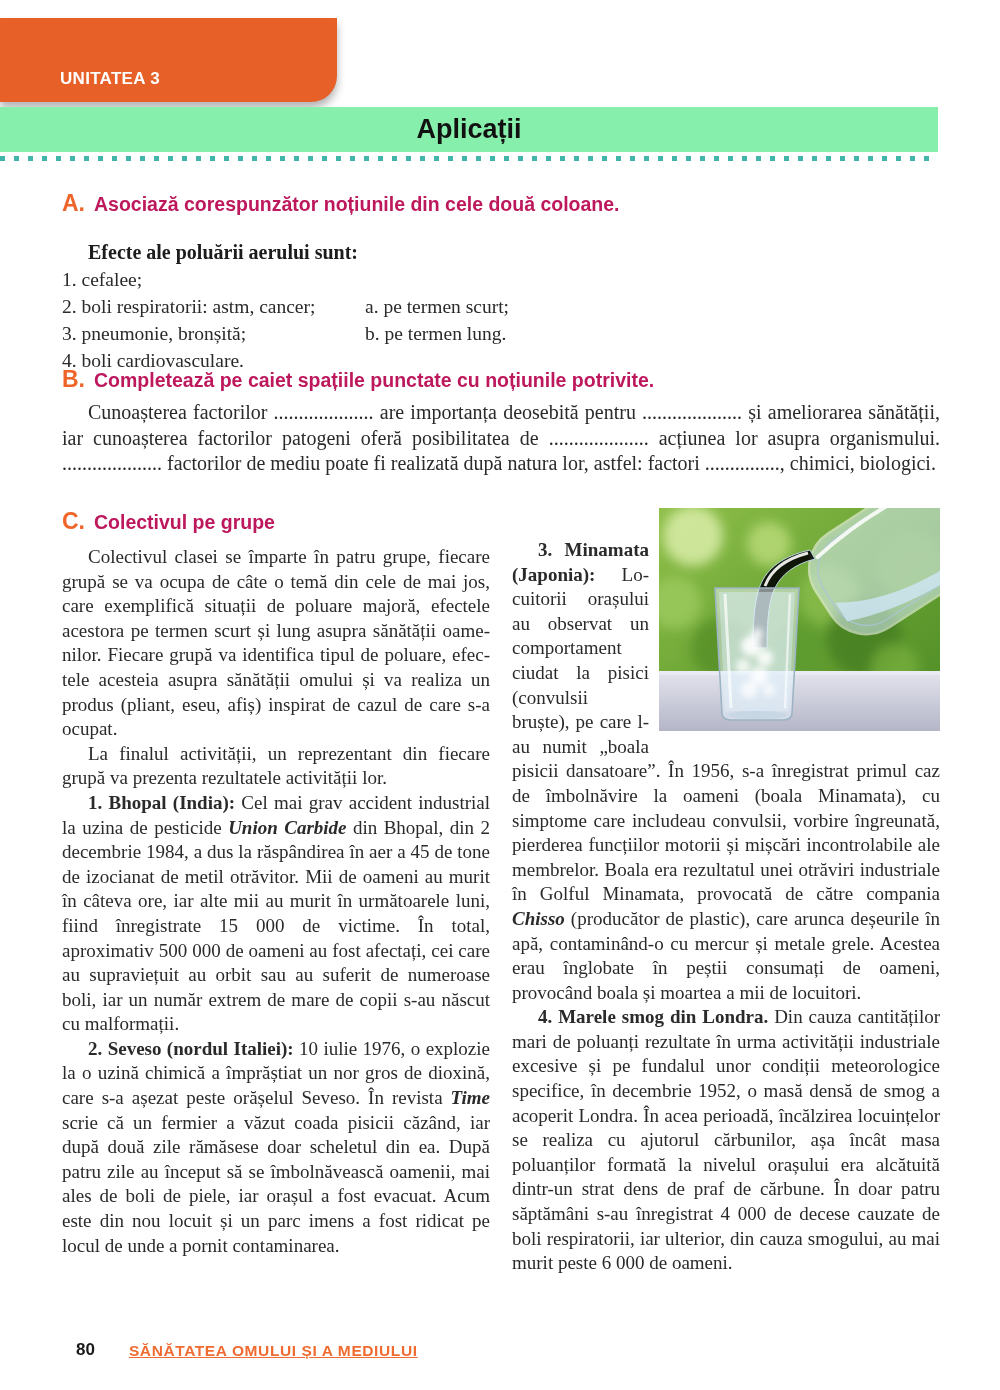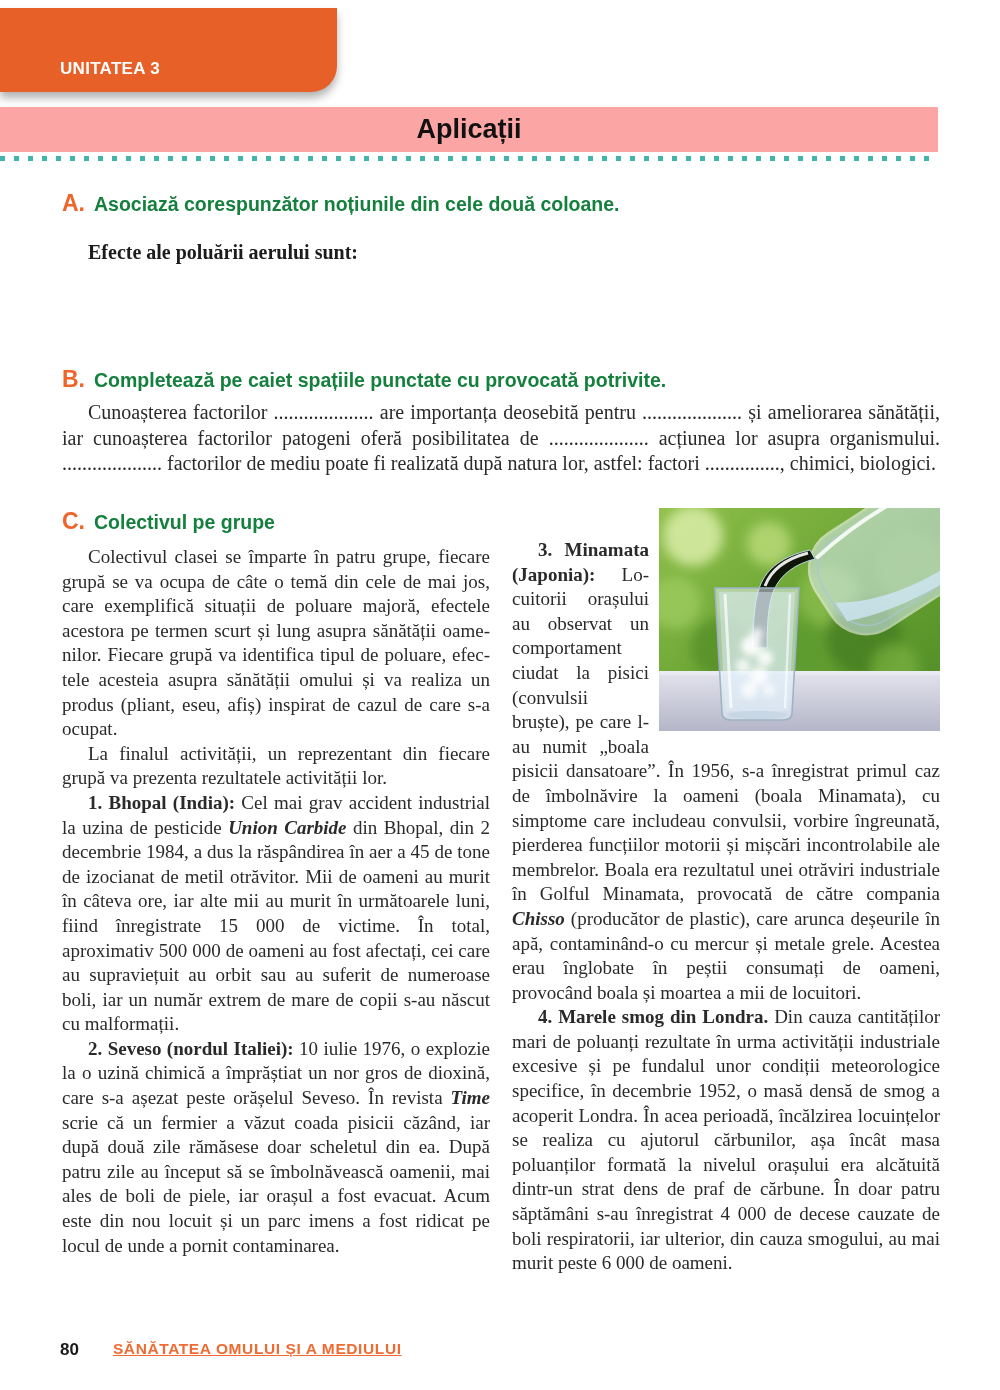--- a/index.html
+++ b/index.html
@@ -6,56 +6,56 @@
   html,body { width:1000px; height:1390px; }
   body {
     position:relative;
     background:#ffffff;
     font-family:"Liberation Serif","DejaVu Serif",serif;
     color:#2a2a2a;
     overflow:hidden;
   }
   
   .unit-tab {
-    position:absolute; top:8px; left:0;
+    position:absolute; top:18px; left:0;
     width:337px; height:84px;
     background:#E76027;
     border-radius:0 0 26px 0;
     box-shadow:0 6px 9px rgba(0,0,0,.30);
   }
   .unit-tab .unit-label {
     position:absolute; left:60px; bottom:13px;
     color:#ffffff;
     font-family:"Liberation Sans","DejaVu Sans",sans-serif;
     font-weight:bold; font-size:17px; letter-spacing:.3px;
   }
   .banner {
     position:absolute; top:107px; left:0;
     width:938px; height:45px;
-    background:#fca5a5;
+    background:#86efac;
     display:flex; align-items:center; justify-content:center;
   }
   .banner-title {
     font-family:"Liberation Sans","DejAVu Sans",sans-serif;
     font-weight:bold; font-size:27px; color:#111111;
   }
   .dotted-divider {
     position:absolute; top:156px; left:0;
     width:938px; height:5px;
     background-image:repeating-linear-gradient(to right,#43B4AA 0 5px,transparent 5px 14px);
   }
   
   .sec-heading { display:flex; align-items:baseline; gap:9px; }
   .sec-letter {
     font-family:"Liberation Sans","DejaVu Sans",sans-serif;
     font-weight:bold; font-size:23px; color:#EF6428;
   }
   .sec-title {
     font-family:"Liberation Sans","DejaVu Sans",sans-serif;
-    font-weight:bold; font-size:19.5px; color:#15803d;
+    font-weight:bold; font-size:19.5px; color:#be185d;
   }
   
   .section-a { position:absolute; left:62px; top:190px; width:640px; }
   .sec-a-subtitle {
     margin:24px 0 2px 26px;
     font-weight:bold; font-size:20px; color:#1c1c1c;
   }
   .match-grid { display:grid; grid-template-columns:303px 1fr; font-size:19.5px; line-height:27px; }
   
   .section-b { position:absolute; left:62px; top:366px; width:878px; }
@@ -75,21 +75,21 @@
   .col-left .sec-heading { margin-bottom:10px; }
   .col-right .figure {
     float:right;
     width:281px; height:223px;
     margin:0 0 8px 10px;
   }
   .col-right p:first-of-type { margin-top:30px; }
   .col p i { font-style:italic;font-weight:bold; }
   .col p b { font-weight:bold; }
   
-  .footer { position:absolute; left:60px; top:1340px; display:flex; align-items:flex-start; gap:34px; }
+  .footer { position:absolute; left:76px; top:1340px; display:flex; align-items:flex-end; gap:34px; }
   .page-number {
     font-family:"Liberation Sans","DejaVu Sans",sans-serif;
     font-weight:bold; font-size:17px; color:#1a1a1a;
   }
   .footer-title {
     font-family:"Liberation Sans","DejaVu Sans",sans-serif;
     font-weight:bold; font-size:15.5px; letter-spacing:.6px; color:#F06B31;text-decoration:underline;
   }
 </style>
 </head>
@@ -102,26 +102,36 @@
   <span class="banner-title">Aplicații</span>
 </div>
 <div class="dotted-divider"></div>
 
 <div class="section-a">
   <div class="sec-heading">
     <span class="sec-letter">A.</span>
     <span class="sec-title">Asociază corespunzător noțiunile din cele două coloane.</span>
   </div>
   <div class="sec-a-subtitle">Efecte ale poluării aerului sunt:</div>
+  <div class="match-grid">
+    <span>1. cefalee;</span>
+    <span></span>
+    <span>2. boli respiratorii: astm, cancer;</span>
+    <span>a. pe termen scurt;</span>
+    <span>3. pneumonie, bronșită;</span>
+    <span>b. pe termen lung.</span>
+    <span>4. boli cardiovasculare.</span>
+    <span></span>
+  </div>
 </div>
 
 <div class="section-b">
   <div class="sec-heading">
     <span class="sec-letter">B.</span>
-    <span class="sec-title">Completează pe caiet spațiile punctate cu provocată potrivite.</span>
+    <span class="sec-title">Completează pe caiet spațiile punctate cu noțiunile potrivite.</span>
   </div>
   <p class="fill-paragraph">Cunoașterea factorilor .................... are importanța deosebită pentru .................... și ameliorarea sănătății, iar cunoașterea factorilor patogeni oferă posibilitatea de .................... acțiunea lor asupra organismului. .................... factorilor de mediu poate fi realizată după natura lor, astfel: factori ..............., chimici, biologici.</p>
 </div>
 
 <div class="section-c">
   <div class="columns">
     <div class="col col-left">
       <div class="sec-heading">
         <span class="sec-letter">C.</span>
         <span class="sec-title">Colectivul pe grupe</span>

